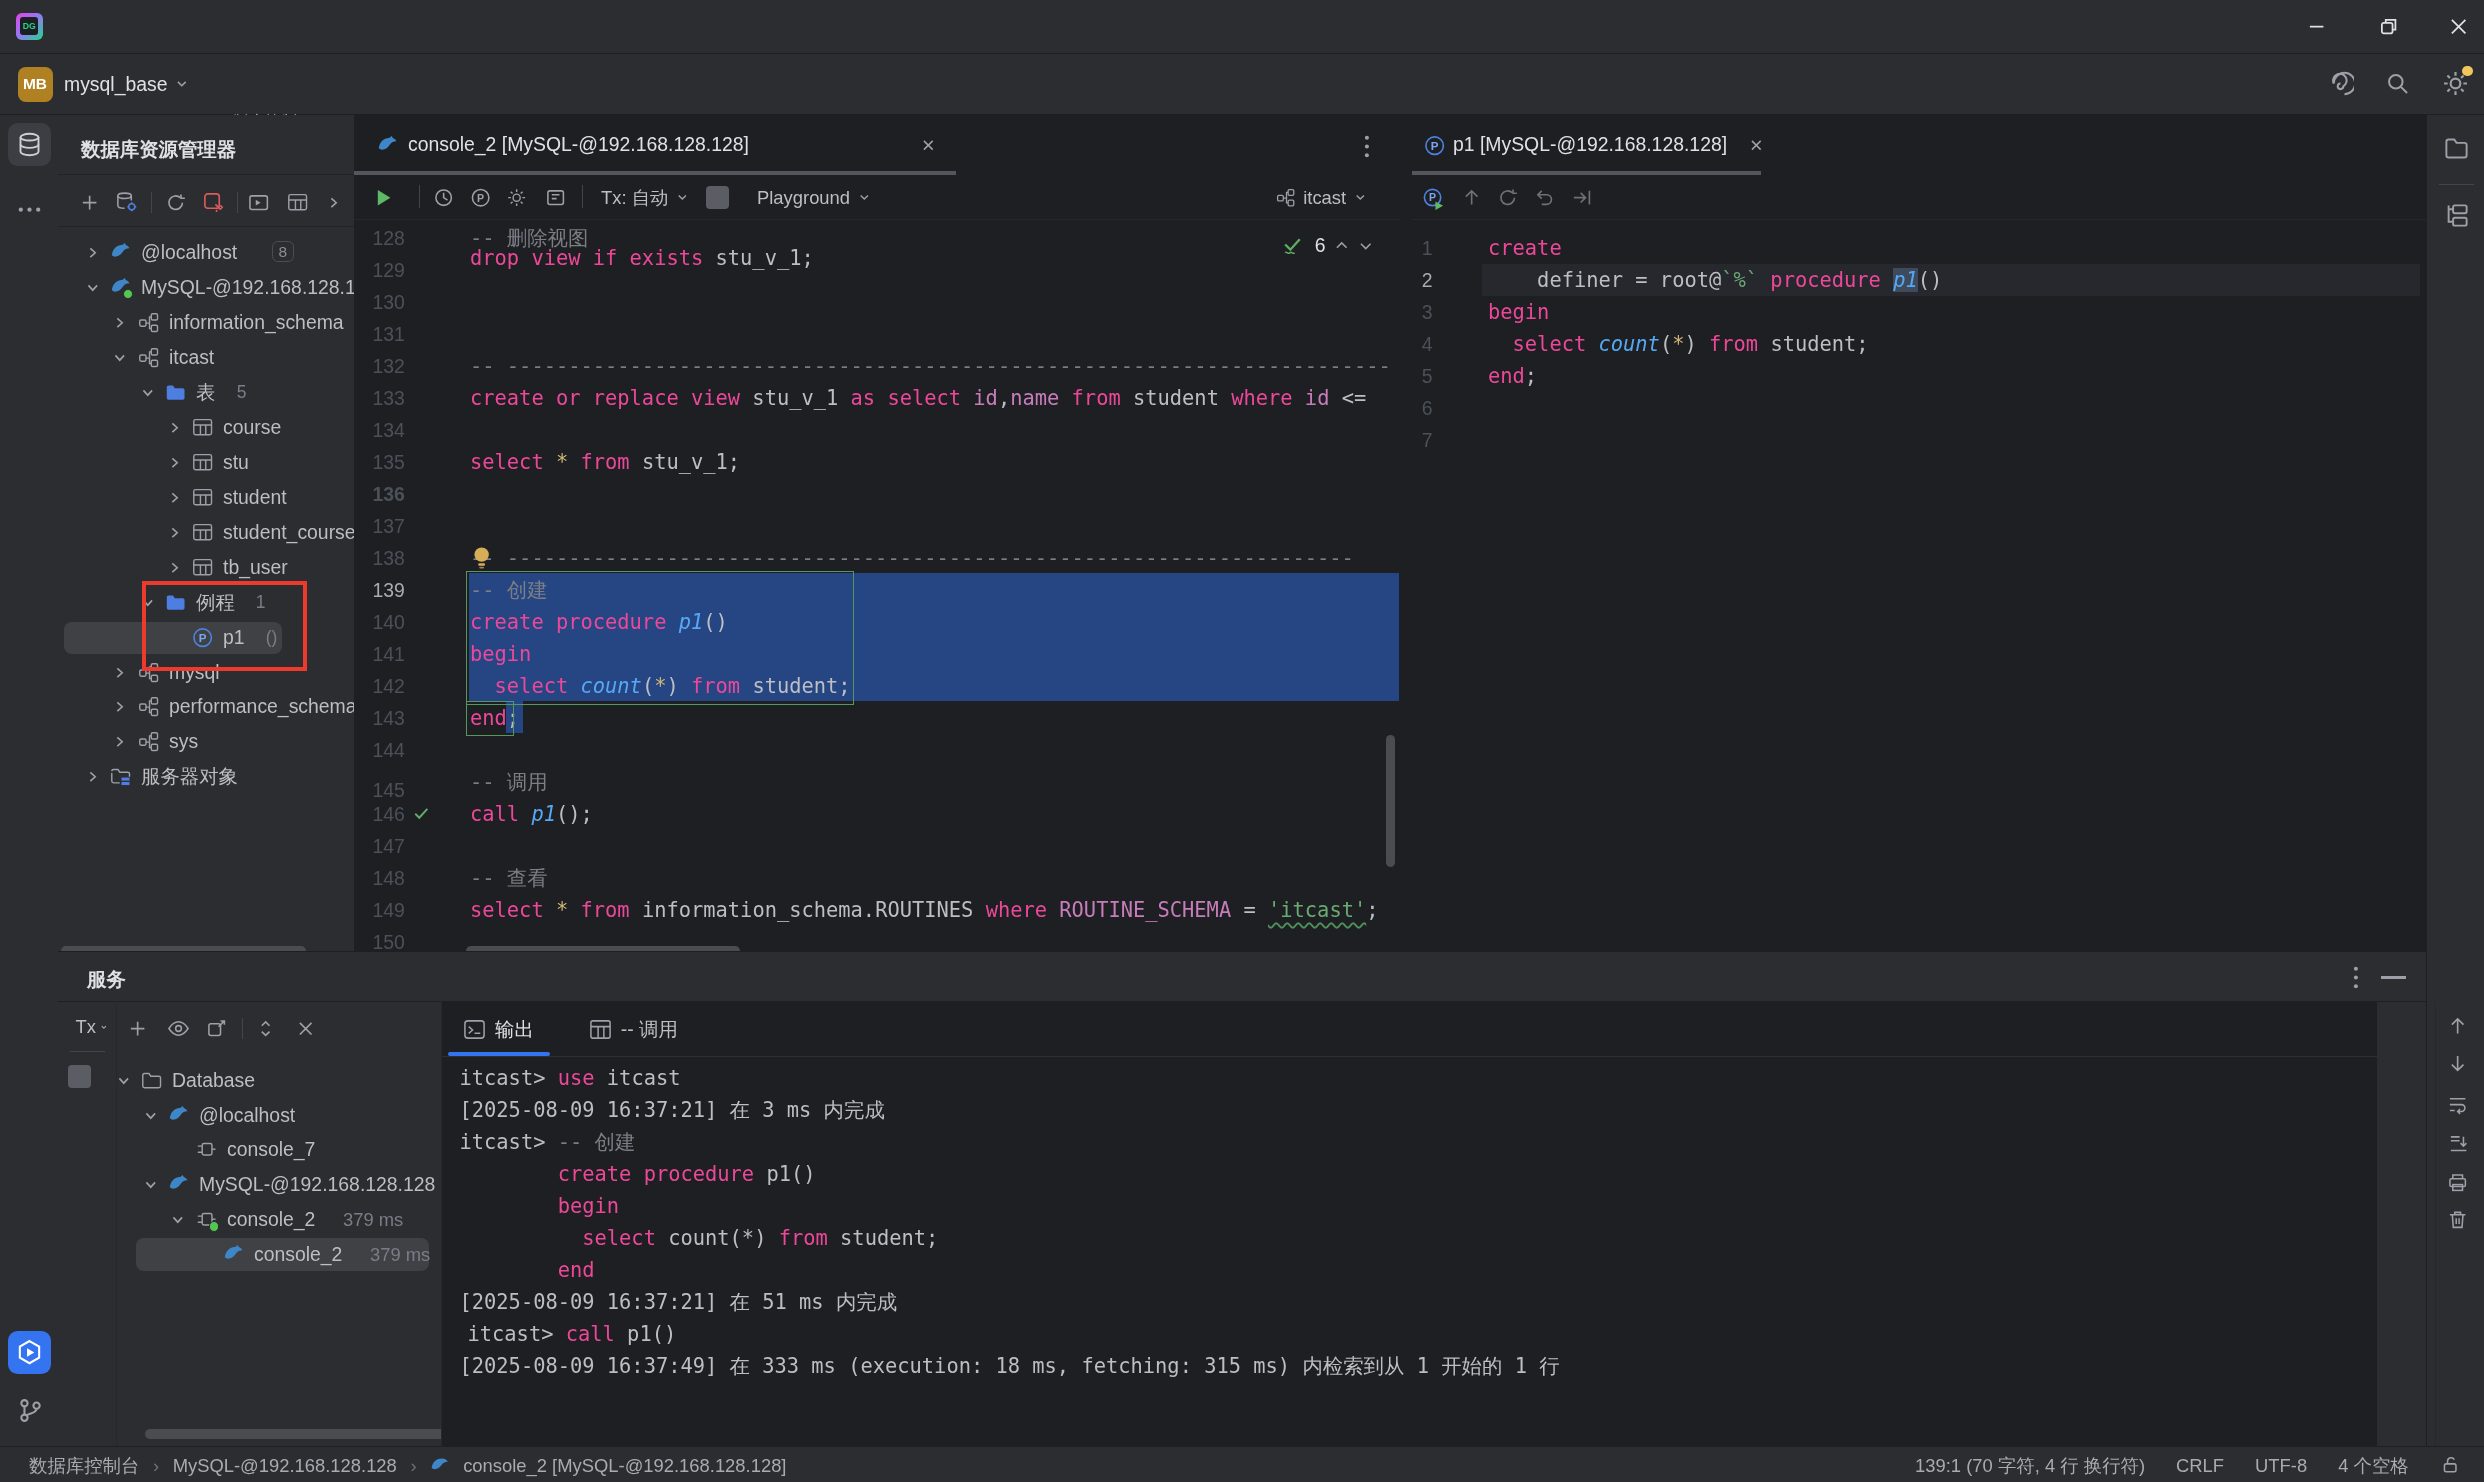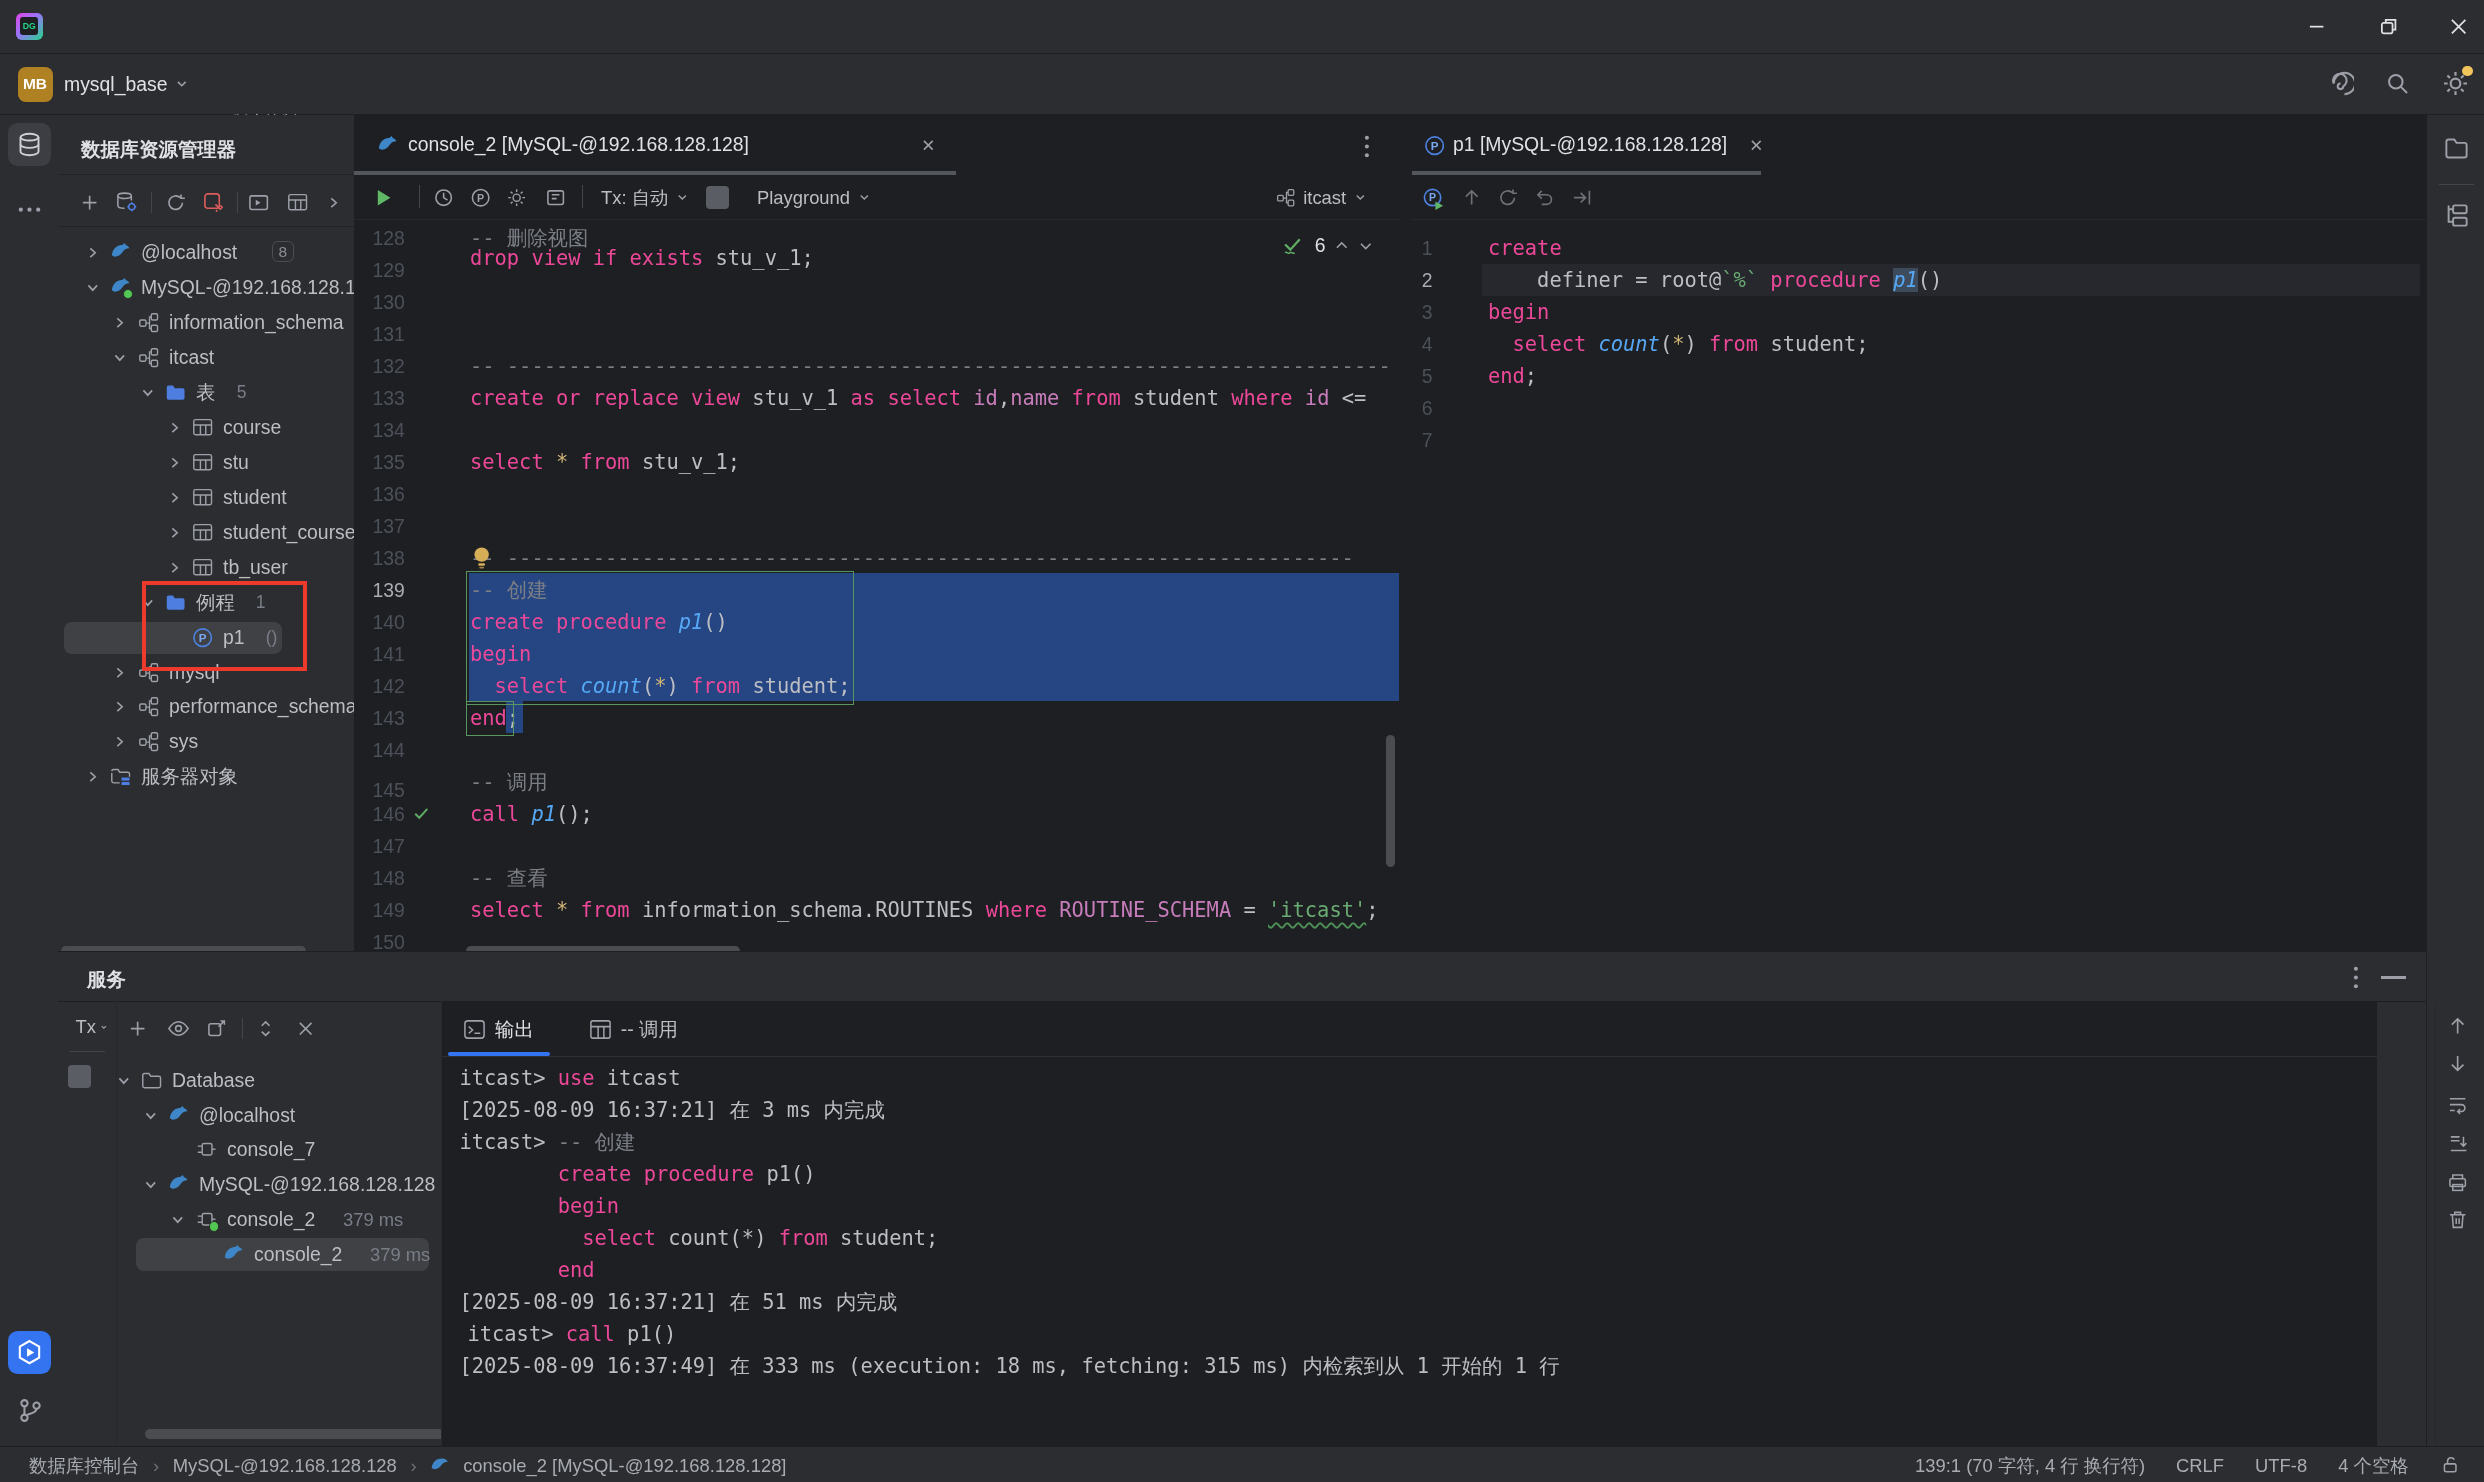--- a/index.html
+++ b/index.html
@@ -524,21 +524,21 @@
           <div class="lnum" style="position: absolute; left: 18.4px; top: 96px;">131</div>
           <div class="cline mono" style="position: absolute; left: 116px; top: 96px; z-index: 3;"></div>
           <div class="lnum" style="position: absolute; left: 18.4px; top: 128px;">132</div>
           <div class="cline mono" style="position: absolute; left: 116px; top: 128px; z-index: 3;"><span class="t-com">-- ------------------------------------------------------------------------</span></div>
           <div class="lnum" style="position: absolute; left: 18.4px; top: 160px;">133</div>
           <div class="cline mono" style="position: absolute; left: 116px; top: 160px; z-index: 3;"><span class="t-kw">create or replace view </span><span class="t-pl">stu_v_1 </span><span class="t-kw">as select </span><span class="t-fld">id</span><span class="t-pl">,</span><span class="t-fld">name</span><span class="t-kw"> from </span><span class="t-pl">student </span><span class="t-kw">where </span><span class="t-fld">id</span><span class="t-pl"> &lt;= </span><span class="t-num">20</span></div>
           <div class="lnum" style="position: absolute; left: 18.4px; top: 192px;">134</div>
           <div class="cline mono" style="position: absolute; left: 116px; top: 192px; z-index: 3;"></div>
           <div class="lnum" style="position: absolute; left: 18.4px; top: 224px;">135</div>
           <div class="cline mono" style="position: absolute; left: 116px; top: 224px; z-index: 3;"><span class="t-kw">select </span><span class="t-star">*</span><span class="t-kw"> from </span><span class="t-pl">stu_v_1;</span></div>
-          <div class="lnum" style="position: absolute; left: 18.4px; top: 256px;">136</div>
+          <div class="lnum" style="position: absolute; left: 18.4px; top: 256px; font-weight: bold;">136</div>
           <div class="cline mono" style="position: absolute; left: 116px; top: 256px; z-index: 3;"></div>
           <div class="lnum" style="position: absolute; left: 18.4px; top: 288px;">137</div>
           <div class="cline mono" style="position: absolute; left: 116px; top: 288px; z-index: 3;"></div>
           <div class="lnum" style="position: absolute; left: 18.4px; top: 320px;">138</div>
           <div style="position: absolute; left: 117px; top: 323px; z-index: 6;">
             <svg width="21.3" height="25" viewBox="0 0 22 26">
               <circle cx="11" cy="10" r="7.5" fill="#d6ae58"></circle>
               <rect x="7.5" y="19" width="7" height="2.5" rx="1" fill="#d6ae58"></rect>
               <rect x="8.5" y="22.5" width="5" height="2" rx="1" fill="#a08440"></rect>
             </svg>

